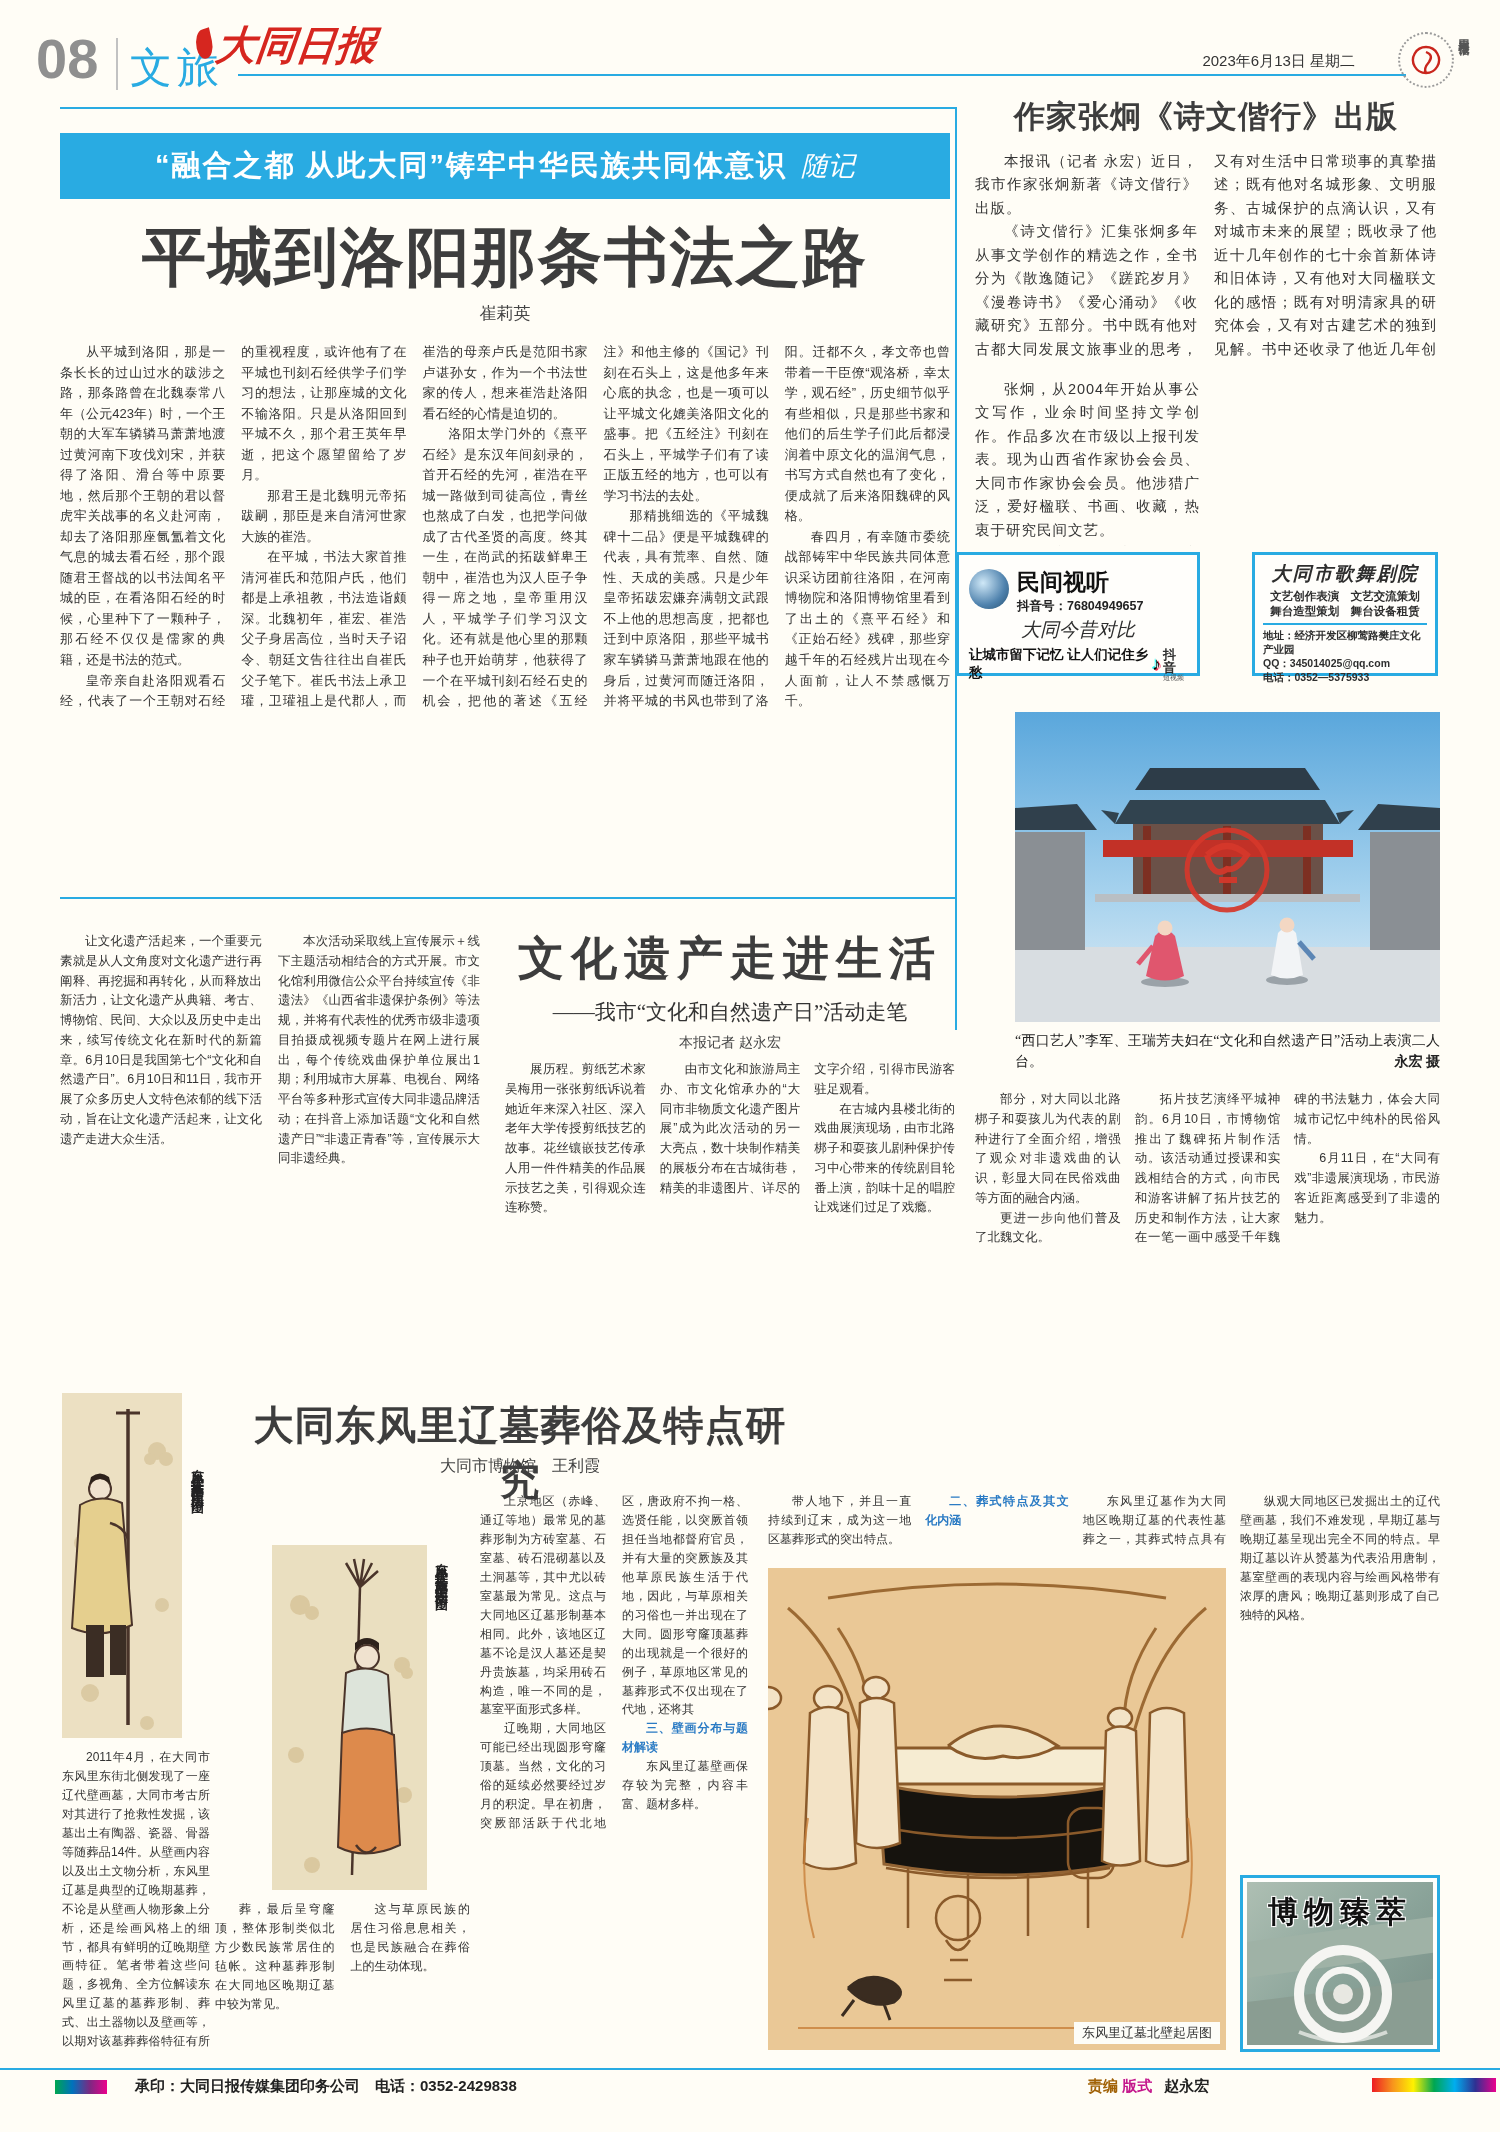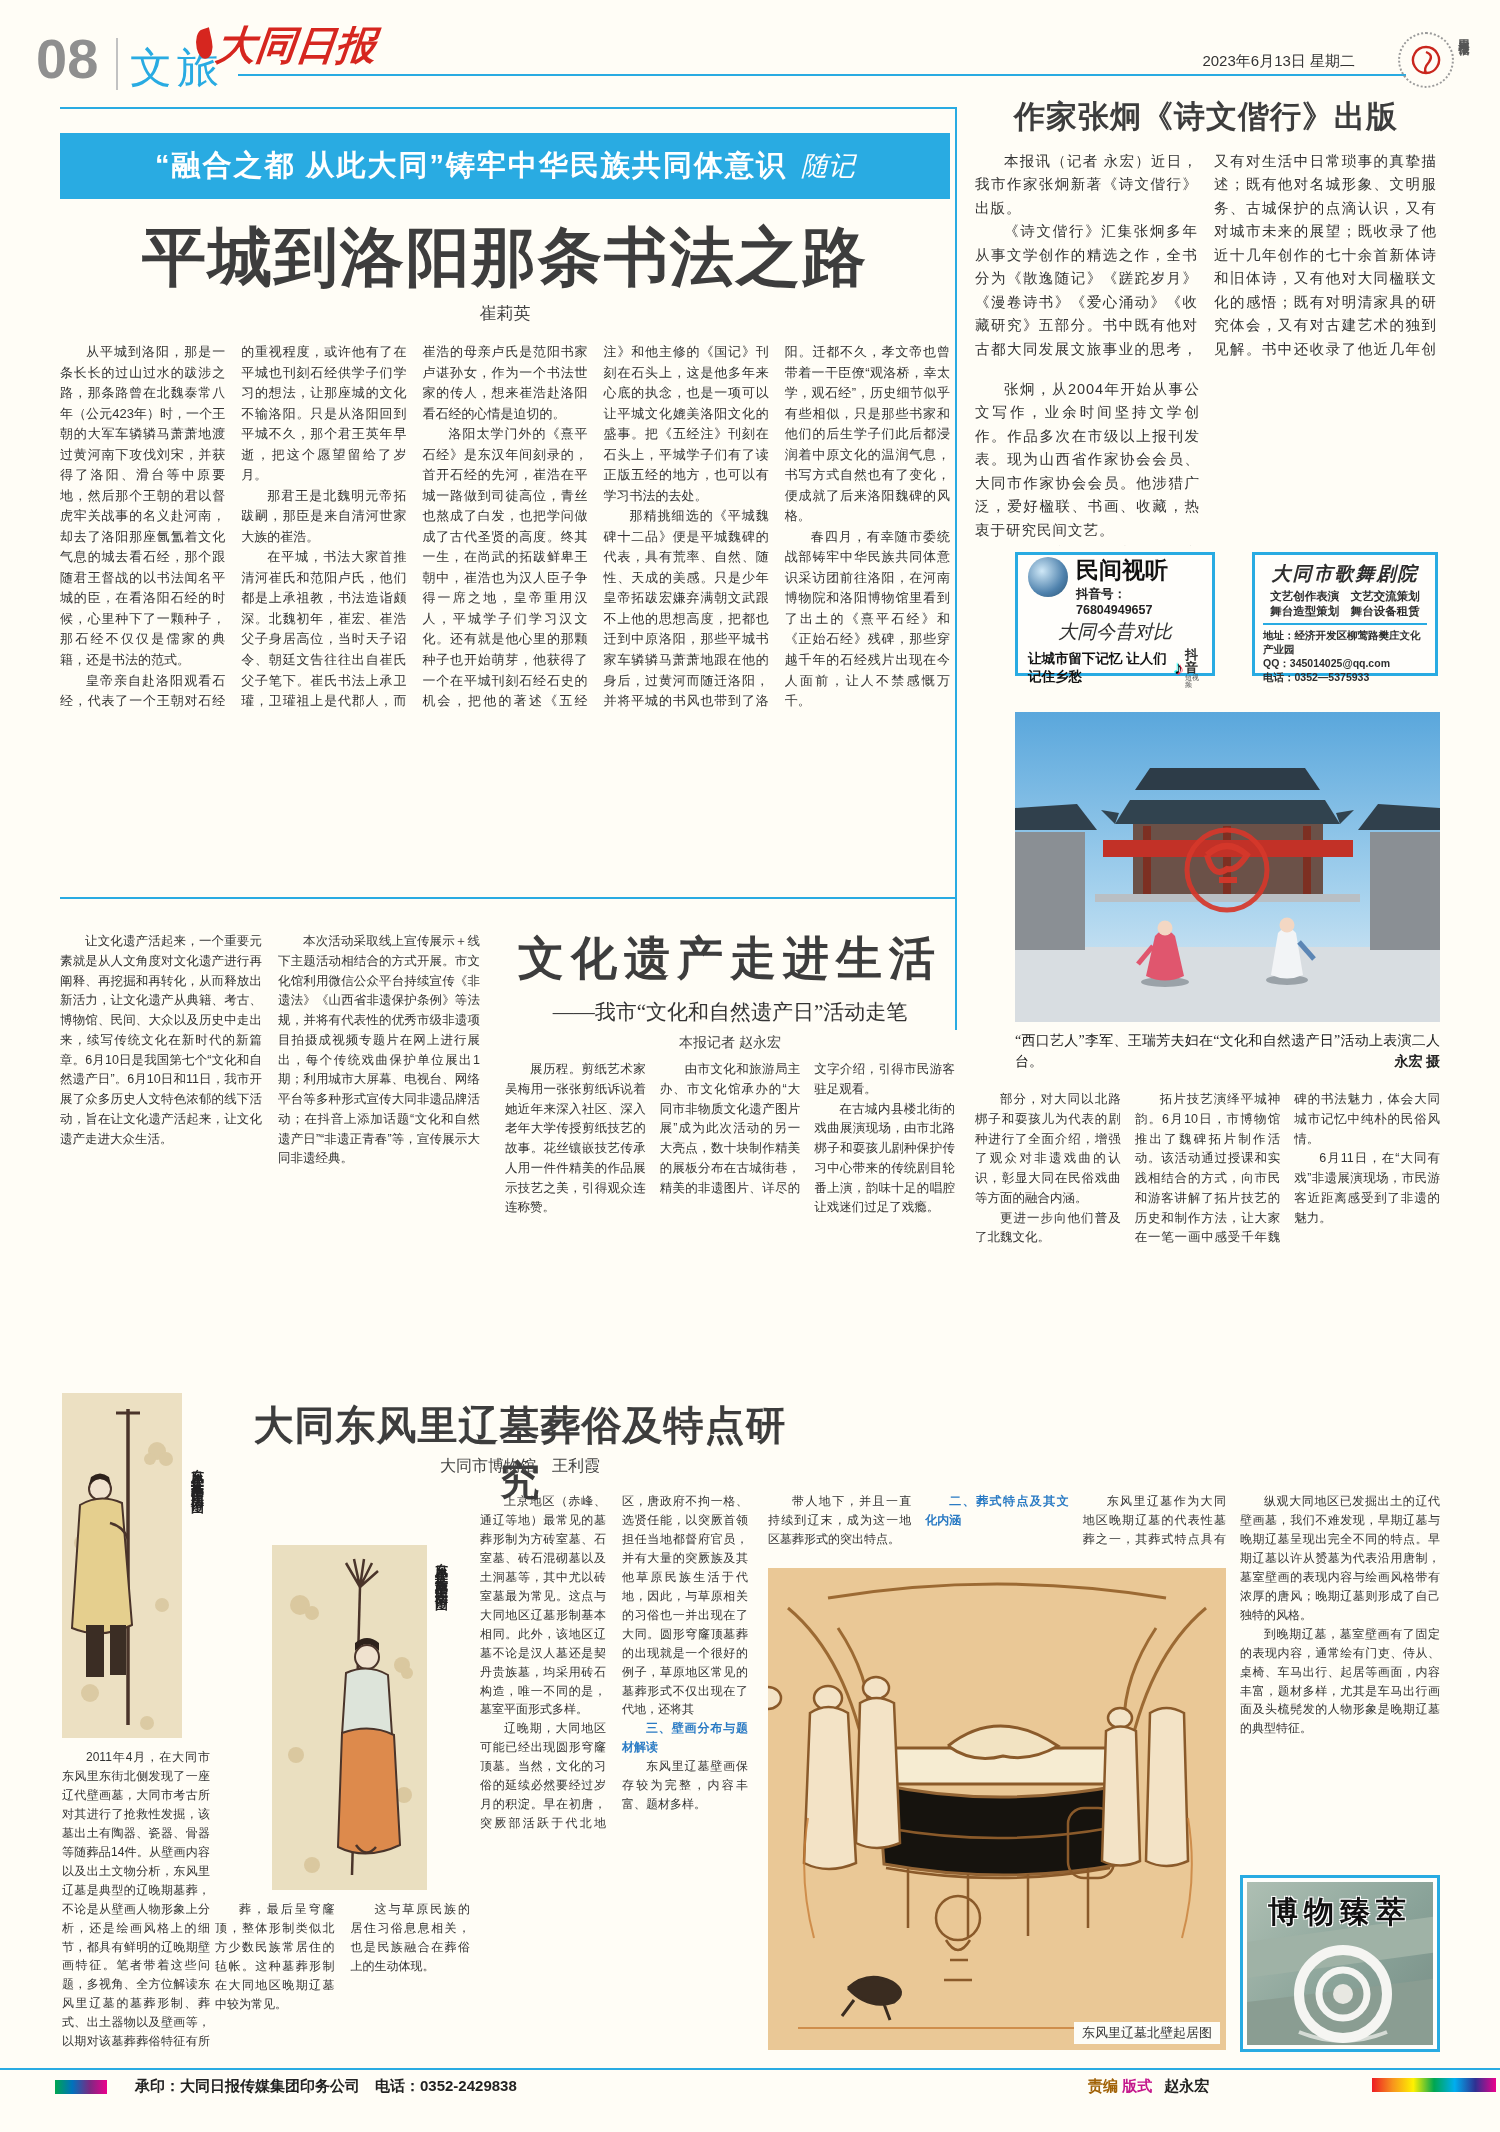--- a/index.html
+++ b/index.html
@@ -81,21 +81,21 @@
       <p>本报讯（记者 永宏）近日，我市作家张炯新著《诗文偕行》出版。</p>
       <p>《诗文偕行》汇集张炯多年从事文学创作的精选之作，全书分为《散逸随记》《蹉跎岁月》《漫卷诗书》《爱心涌动》《收藏研究》五部分。书中既有他对古都大同发展文旅事业的思考，又有对生活中日常琐事的真挚描述；既有他对名城形象、文明服务、古城保护的点滴认识，又有对城市未来的展望；既收录了他近十几年创作的七十余首新体诗和旧体诗，又有他对大同楹联文化的感悟；既有对明清家具的研究体会，又有对古建艺术的独到见解。书中还收录了他近几年创作的散文、小说、评论作品，独特的创作视角，读来令人耳目一新，也透露出一名普通市民的文化情怀和责任担当。</p>
     </div>
 
   <div class="abs bodytext jus overflow-clip" style="left:975px;top:378px;width:225px;height:168px;font-size:14.5px;line-height:1.62;letter-spacing:1px;">
       <p>张炯，从2004年开始从事公文写作，业余时间坚持文学创作。作品多次在市级以上报刊发表。现为山西省作家协会会员、大同市作家协会会员。他涉猎广泛，爱好楹联、书画、收藏，热衷于研究民间文艺。</p>
       <p>山西省文艺评论家协会副主席、市文艺评论家协会主席曾强为张炯新著《诗文偕行》作序。</p>
     </div>
 
 
-  <div class="abs adbox" style="left:1015px;top:552px;width:200px;height:124px;padding:0 10px;">
+  <div class="abs adbox" style="left:956px;top:552px;width:244px;height:124px;padding:12px 10px;">
     <div style="display:flex;align-items:flex-start;">
       <span style="width:40px;height:40px;border-radius:50%;flex:0 0 40px;margin-top:2px;
                    background:radial-gradient(circle at 35% 35%,#cfe8f7,#4f82ad 60%,#27506f);"></span>
       <div style="margin-left:8px;">
         <div style="font-size:23px;font-weight:bold;color:#111;">民间视听</div>
         <div style="font-size:12.5px;font-weight:bold;color:#222;">抖音号：76804949657</div>
       </div>
     </div>
     <div class="serif" style="text-align:center;font-size:19px;font-style:italic;font-weight:normal;margin-top:2px;">大同今昔对比</div>
     <div style="display:flex;align-items:center;justify-content:space-between;margin-top:3px;">
@@ -305,21 +305,20 @@
       <path d="M80,420 q20,-18 44,-6 q16,10 2,20 q-26,8 -46,-14 M86,432 l-12,16 M116,436 l6,16" fill="#3a2c20" stroke="#3a2c20" stroke-width="3"></path>
       <g stroke="#c87f3a" stroke-width="2" fill="none" opacity="0.8">
         <path d="M30,460 h400 M40,250 q-10,60 6,120 M420,250 q10,60 -6,120"></path>
       </g>
     </svg>
     <span class="photo-chip">东风里辽墓北壁起居图</span>
   </div>
 
   <div class="abs bodytext jus overflow-clip" style="left:1240px;top:1492px;width:200px;height:372px;font-size:12px;">
     <p>纵观大同地区已发掘出土的辽代壁画墓，我们不难发现，早期辽墓与晚期辽墓呈现出完全不同的特点。早期辽墓以许从赟墓为代表沿用唐制，墓室壁画的表现内容与绘画风格带有浓厚的唐风；晚期辽墓则形成了自己独特的风格。</p>
-    <p>到晚期辽墓，墓室壁画有了固定的表现内容，通常绘有门吏、侍从、桌椅、车马出行、起居等画面，内容丰富，题材多样，尤其是车马出行画面及头梳髡发的人物形象是晚期辽墓的典型特征。</p>
   </div>
 
   <div class="abs adbox" style="left:1240px;top:1875px;width:200px;height:177px;padding:4px;">
     <div style="position:relative;width:100%;height:100%;overflow:hidden;
                 background:linear-gradient(135deg,#aebfb3,#8aa399 55%,#768c84);">
       <svg width="192" height="169" viewBox="0 0 192 169" style="position:absolute;left:0;top:0;">
         <path d="M0,60 L192,34 L192,70 L0,96 Z" fill="#9fb2a6"></path>
         <path d="M0,120 L192,96 L192,169 L0,169 Z" fill="#8a9d92"></path>
         <g fill="none" stroke="#f5f5f2">
           <circle cx="96" cy="112" r="44" stroke-width="10"></circle>

